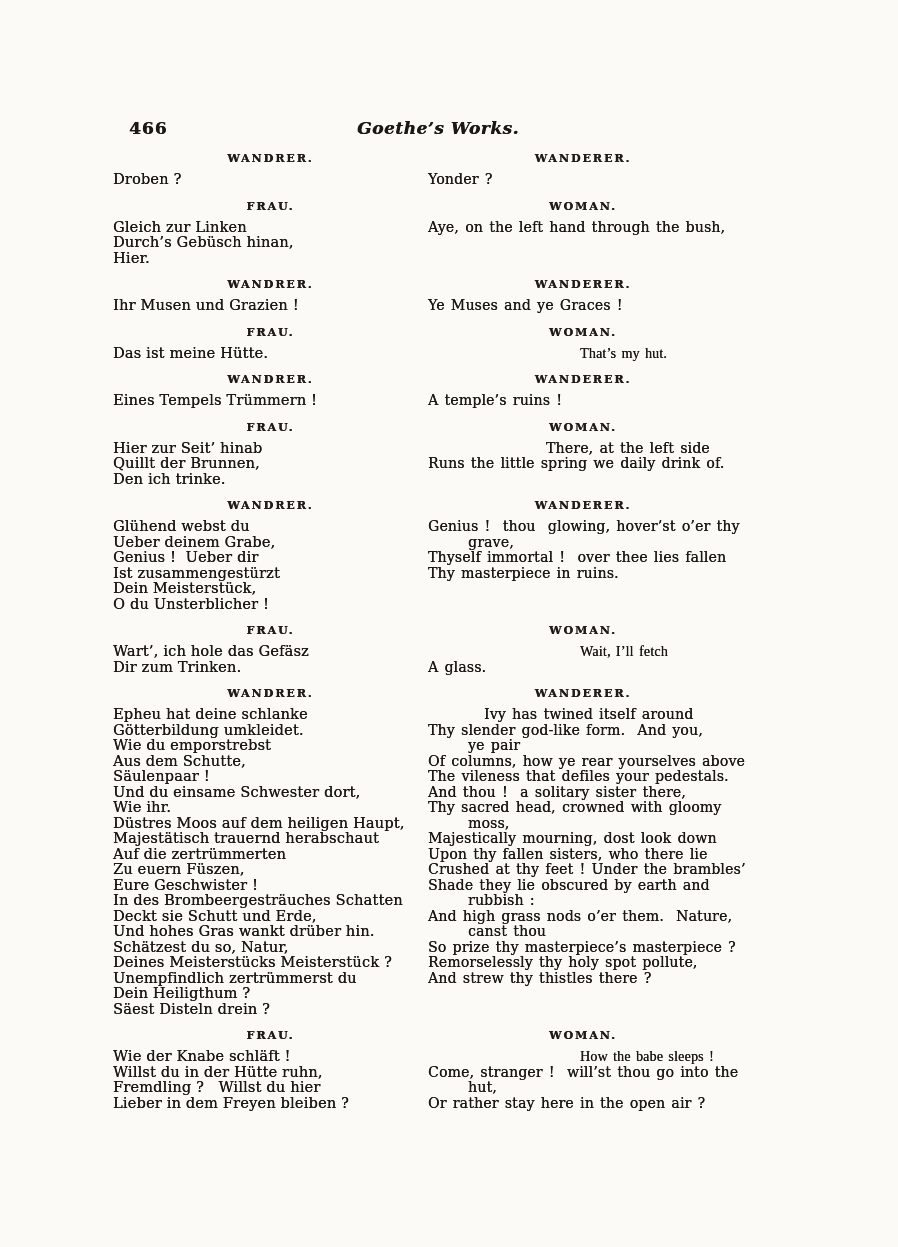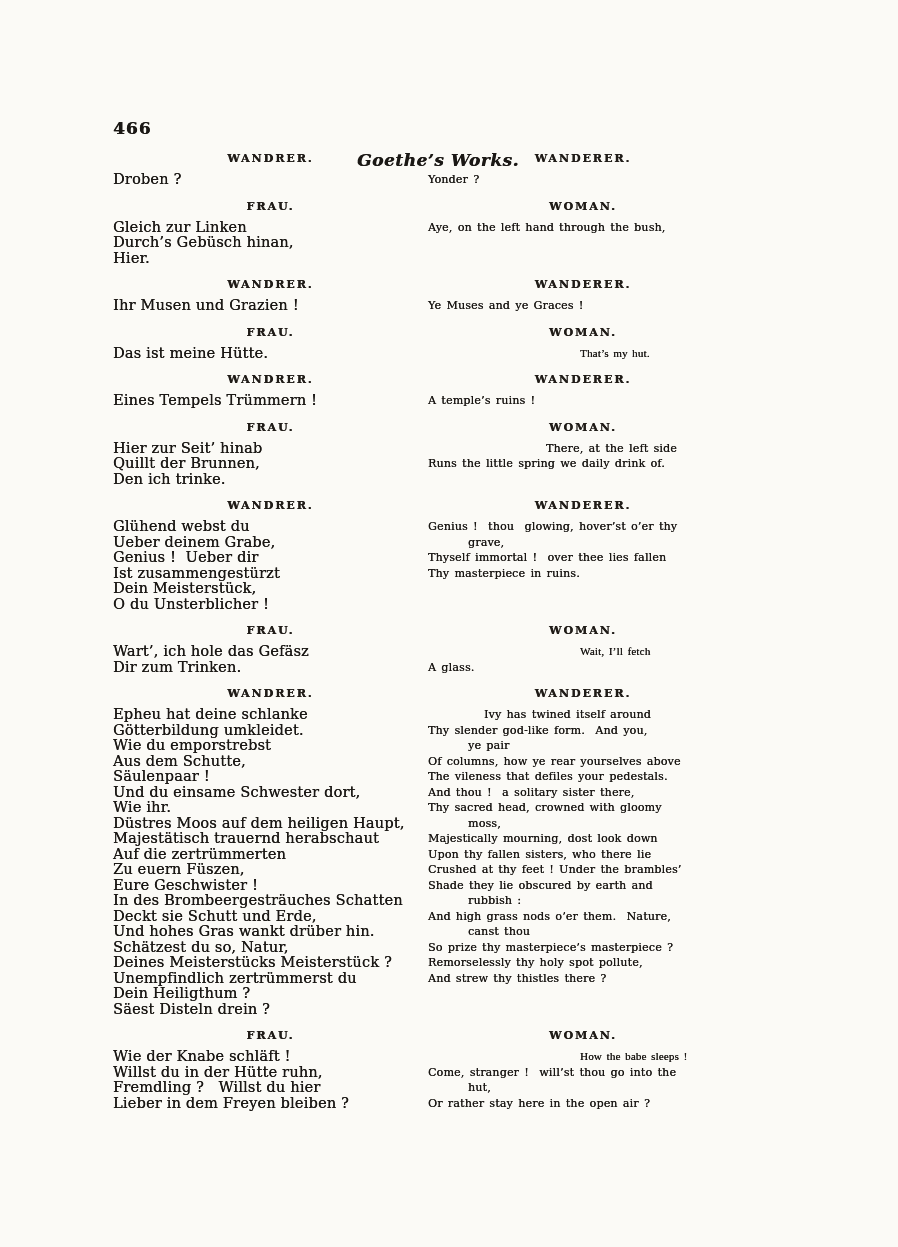--- a/index.html
+++ b/index.html
@@ -16,39 +16,38 @@
     color: #1b1815;
     font-family: "DejaVu Serif", "Liberation Serif", serif;
   }
   .page-header {
     position: relative;
     margin: 118px 135px 0 113px;
     height: 22px;
   }
   .page-number {
     position: absolute;
-    left: 0;
+    left: 16px;
     top: 0;
     font-size: 17px;
     font-weight: bold;
     letter-spacing: 1px;
     text-shadow: 0.4px 0 0 currentColor;
   }
   .running-title {
     position: absolute;
     left: 0;
     right: 0;
     top: 0;
     text-align: center;
     font-size: 17px;
     font-weight: bold;
     font-style: italic;
     letter-spacing: 0.5px;
     text-shadow: 0.4px 0 0 currentColor;
-    margin-top: 32px;
   }
   .columns {
     display: grid;
     grid-template-columns: 315px 310px;
     margin-left: 113px;
     align-items: start;
   }
   .dialog-section {
     min-width: 0;
   }
@@ -67,21 +66,21 @@
     line-height: 15.5px;
     white-space: pre;
     color: #1b1815;
   }
   .col-left .line {
     font-weight: normal;
     letter-spacing: 0.2px;
     text-shadow: 0.2px 0 0 currentColor;
   }
   .col-right .line {
-    font-size: 11px;
+    font-size: 14px;
     word-spacing: 1.5px;
     letter-spacing: 0.2px;
     text-shadow: 0.25px 0 0 currentColor;
   }
   .indent-0 { padding-left: 0; }
   .indent-1 { padding-left: 40px; }
   .indent-2 { padding-left: 56px; }
   .indent-3 { padding-left: 118px; }
   .indent-4 { padding-left: 152px; font-family: Liberation Serif, serif; }
 </style>

